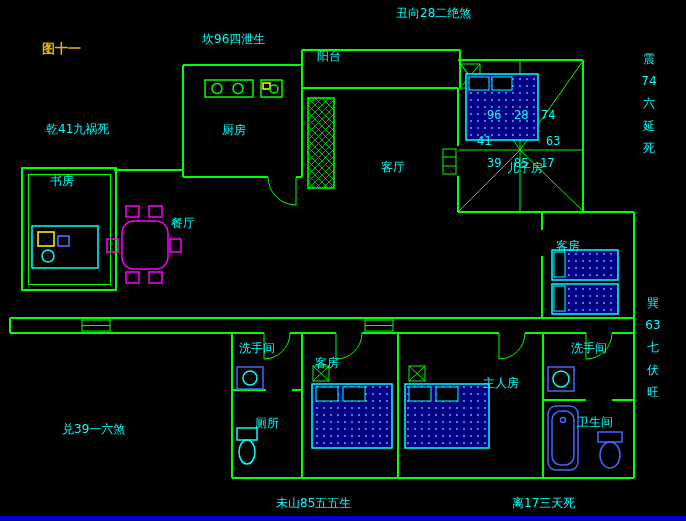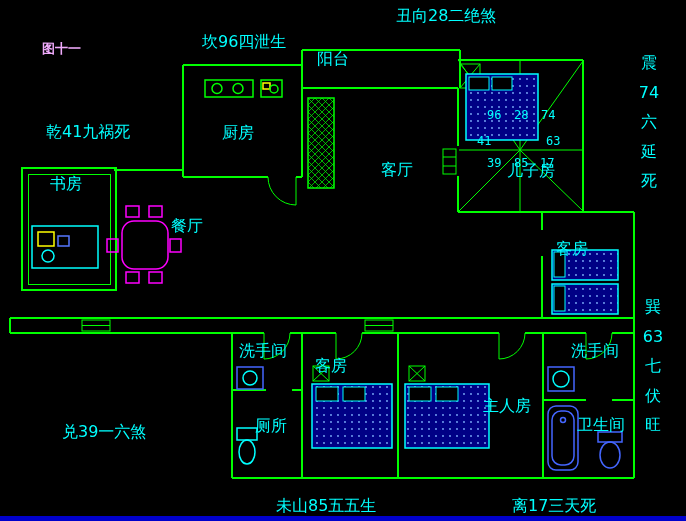--- a/index.html
+++ b/index.html
@@ -1,22 +1,22 @@
 <!DOCTYPE html>
 <html><head>
 <meta charset="utf-8">
 <style>
   html,body{margin:0;padding:0;background:#000;}
   #screen{position:relative;width:686px;height:521px;background:#000;overflow:hidden;
           font-family:"DejaVu Sans",sans-serif;}
   #plan-svg{position:absolute;left:0;top:0;}
-  .lbl{position:absolute;color:#00ffff;font-size:16px;line-height:1.1;white-space:nowrap;}
+  .lbl{position:absolute;color:#00ffff;font-size:12px;line-height:1.1;white-space:nowrap;}
   .vert{white-space:pre-line;text-align:center;line-height:1.85;}
   .num{position:absolute;color:#00ffff;font-family:"DejaVu Sans Mono",monospace;font-size:12px;line-height:1;}
-  .fig{position:absolute;color:#f0abfc;font-weight:bold;font-size:13px;}
+  .fig{position:absolute;color:#eab308;font-weight:bold;font-size:13px;}
   #bottom-bar{position:absolute;left:0;top:516px;width:686px;height:5px;background:#0000cc;}
 </style>
 </head>
 <body>
 
 <div id="screen">
 
 <svg id="plan-svg" width="686" height="521" viewBox="0 0 686 521">
   <defs>
     <pattern id="dots" width="7" height="7" patternUnits="userSpaceOnUse">
@@ -182,21 +182,21 @@
 旺</span>
 
 <span class="lbl" style="left:317px;top:50px">阳台</span>
 <span class="lbl" style="left:222px;top:124px">厨房</span>
 <span class="lbl" style="left:381px;top:161px">客厅</span>
 <span class="lbl" style="left:171px;top:217px">餐厅</span>
 <span class="lbl" style="left:50px;top:175px">书房</span>
 <span class="lbl" style="left:507px;top:162px">儿子房</span>
 <span class="lbl" style="left:556px;top:240px">客房</span>
 <span class="lbl" style="left:315px;top:357px">客房</span>
-<span class="lbl" style="left:483px;top:397px">主人房</span>
+<span class="lbl" style="left:483px;top:377px">主人房</span>
 <span class="lbl" style="left:239px;top:342px">洗手间</span>
 <span class="lbl" style="left:571px;top:342px">洗手间</span>
 <span class="lbl" style="left:255px;top:417px">厕所</span>
 <span class="lbl" style="left:577px;top:416px">卫生间</span>
 
 <span class="num" style="left:487px;top:109px">96</span>
 <span class="num" style="left:514px;top:109px">28</span>
 <span class="num" style="left:541px;top:109px">74</span>
 <span class="num" style="left:477px;top:135px">41</span>
 <span class="num" style="left:546px;top:135px">63</span>

